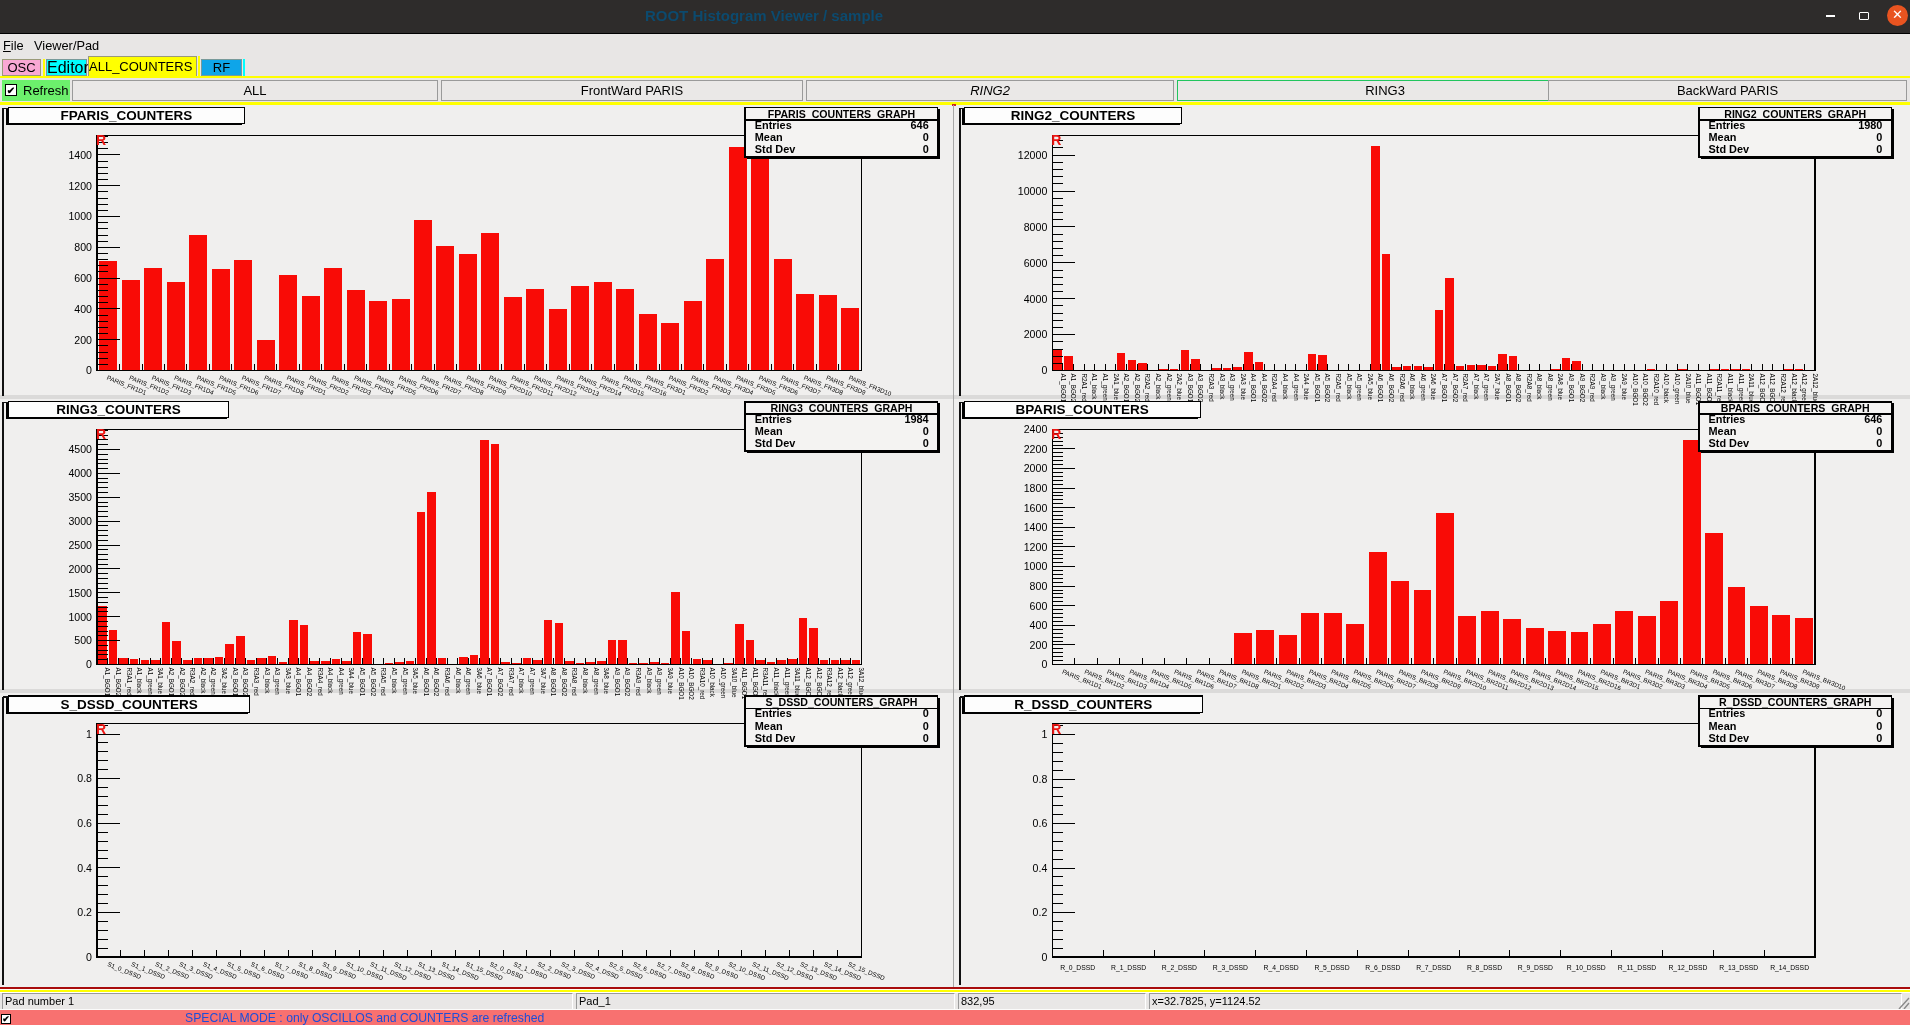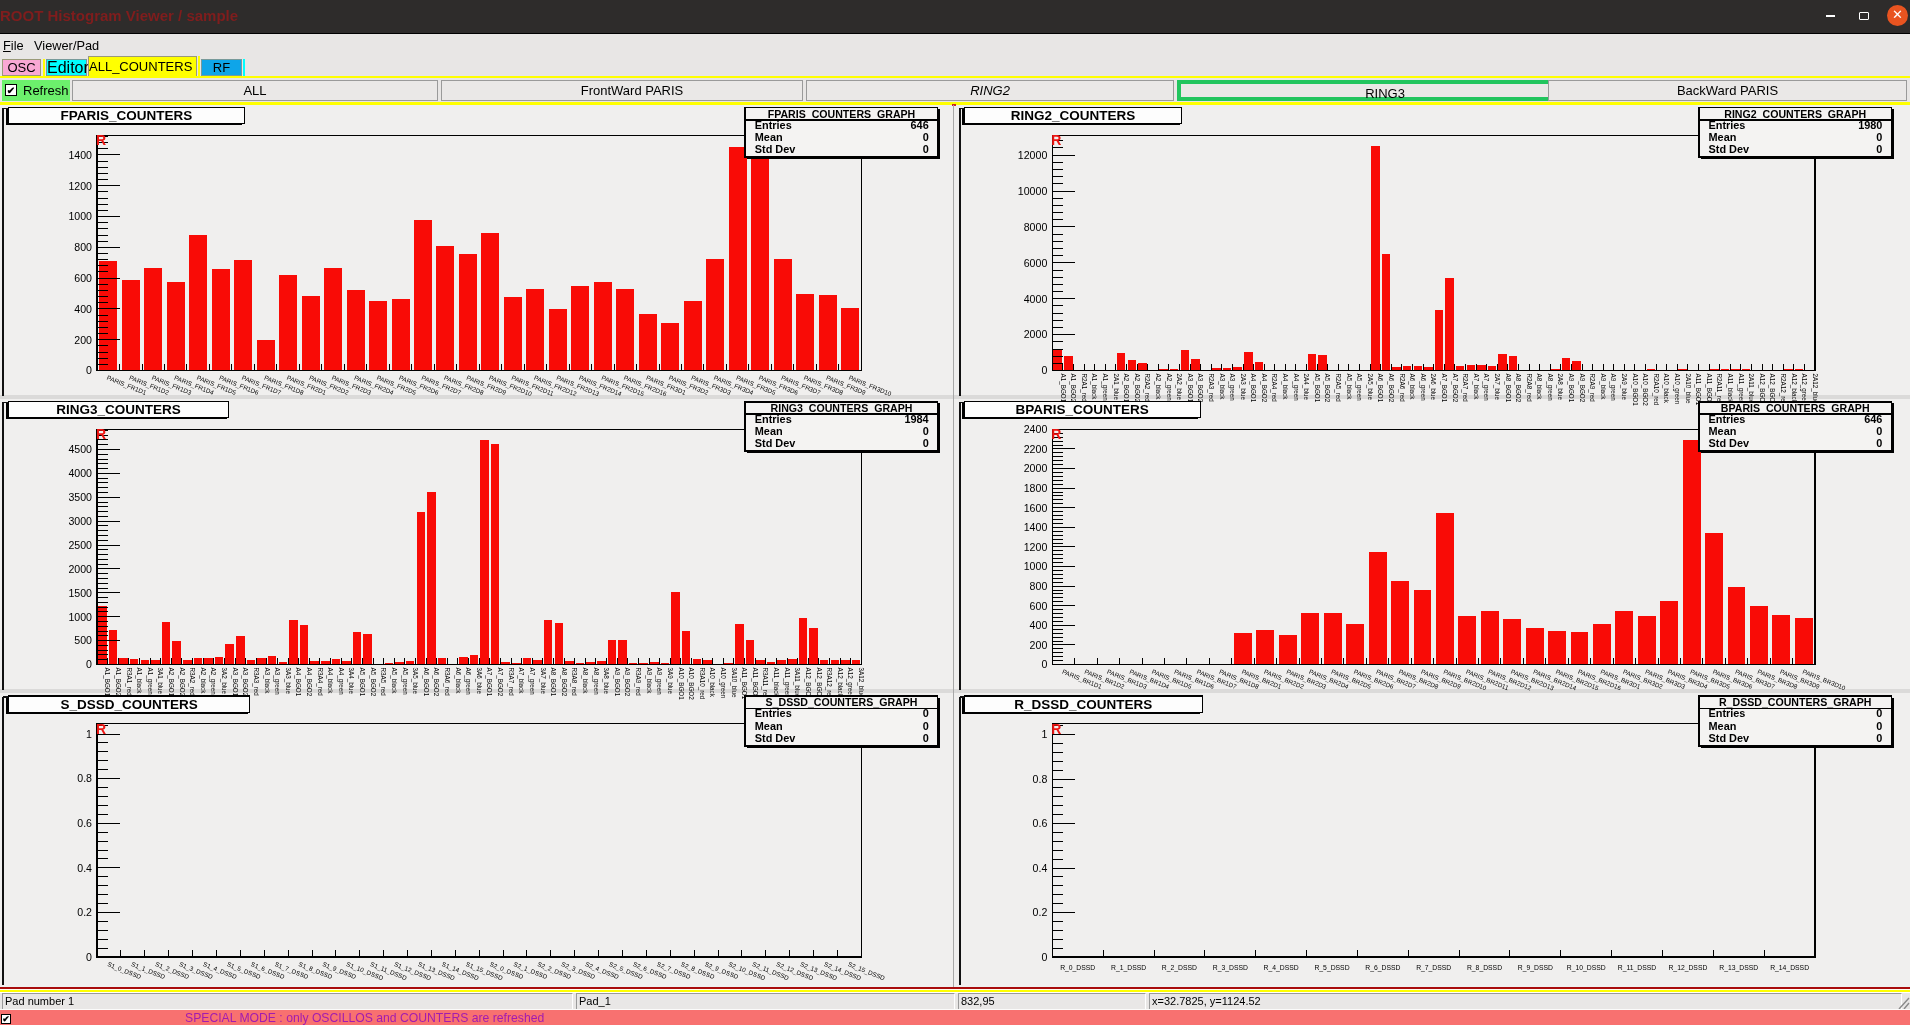--- a/index.html
+++ b/index.html
@@ -1,21 +1,21 @@
 <!DOCTYPE html>
 <html><head><meta charset="utf-8"><style>
 * { margin:0; padding:0; box-sizing:border-box; }
 body { width:1910px; height:1025px; overflow:hidden; position:relative;
        font-family:"Liberation Sans", sans-serif; background:#e7e5e3; }
 .abs { position:absolute; }
 </style></head>
 <body>
 
 <div class="abs" style="left:0;top:0;width:1910px;height:33px;background:#2e2c2b;"></div>
-<div class="abs" style="left:0;top:0;width:1528px;height:33px;color:#7f1d1d;font-weight:bold;font-size:15px;text-align:left;line-height:32px;">ROOT Histogram Viewer / sample</div>
+<div class="abs" style="left:0;top:0;width:1528px;height:33px;color:#0c4a6e;font-weight:bold;font-size:15px;text-align:center;line-height:32px;">ROOT Histogram Viewer / sample</div>
 <div class="abs" style="left:1826px;top:15px;width:9px;height:2px;background:#fff;"></div>
 <div class="abs" style="left:1859px;top:11.5px;width:10px;height:8px;border:1.5px solid #fff;border-radius:1px;"></div>
 <div class="abs" style="left:1887px;top:5px;width:21px;height:21px;border-radius:50%;background:#e95420;color:#fff;font-size:13px;text-align:center;line-height:20px;">✕</div>
 <div class="abs" style="left:0;top:33px;width:1910px;height:1.2px;background:#000;"></div>
 
 <div class="abs" style="left:0;top:34px;width:1910px;height:22px;background:#e8e6e5;"></div>
 <div class="abs" style="left:3px;top:37.5px;font-size:12.8px;"><span style="text-decoration:underline;">F</span>ile</div>
 <div class="abs" style="left:34px;top:37.5px;font-size:12.8px;">Viewer/Pad</div>
 
 <div class="abs" style="left:0;top:56px;width:1910px;height:22px;background:#e8e6e5;"></div>
@@ -29,21 +29,21 @@
 
 <div class="abs" style="left:0;top:76px;width:1910px;height:2px;background:#ffff00;"></div>
 
 <div class="abs" style="left:0;top:78px;width:1910px;height:24px;background:#e8e6e5;"></div>
 <div class="abs" style="left:2px;top:79.5px;width:68px;height:21px;background:#6cf06c;"></div>
 <div class="abs" style="left:5px;top:83.5px;width:12px;height:12px;background:#fff;border:1.4px solid #000;font-size:10px;line-height:11px;text-align:center;font-weight:bold;">✔</div>
 <div class="abs" style="left:23px;top:82.5px;font-size:13px;">Refresh</div>
 <div class="abs" style="left:72px;top:79.5px;width:366px;height:21px;background:#eae8e7;border:1px solid #9a9a9a;font-size:13px;text-align:center;line-height:19px;">ALL</div>
 <div class="abs" style="left:441px;top:79.5px;width:362px;height:21px;background:#eae8e7;border:1px solid #9a9a9a;font-size:13px;text-align:center;line-height:19px;padding-left:20px;">FrontWard PARIS</div>
 <div class="abs" style="left:806px;top:79.5px;width:368px;height:21px;background:#eae8e7;border:1px solid #9a9a9a;font-size:13px;text-align:center;line-height:19px;font-style:italic;">RING2</div>
-<div class="abs" style="left:1177px;top:79.5px;width:416px;height:21px;background:#eae8e7;border:4px solid #22c55e;font-size:13px;text-align:center;line-height:19px;">RING3</div>
+<div class="abs" style="left:1177px;top:79.5px;width:416px;height:21px;background:#eae8e7;border:1px solid #22c55e;font-size:13px;text-align:center;line-height:19px;">RING3</div>
 <div class="abs" style="left:1548px;top:79.5px;width:359px;height:21px;background:#eae8e7;border:1px solid #9a9a9a;font-size:13px;text-align:center;line-height:19px;">BackWard PARIS</div>
 
 <div class="abs" style="left:0;top:102px;width:1910px;height:2.6px;background:#ffff00;"></div>
 
 <div class="abs" style="left:0;top:104.5px;width:1910px;height:883px;background:#f0efee;"></div>
 <svg class="abs" style="left:0;top:0;" width="1910" height="1025" viewBox="0 0 1910 1025">
 <g shape-rendering="crispEdges">
       <line x1="952" y1="104.8" x2="956" y2="104.8" stroke="#cc2222" stroke-width="1.5"></line>
 <rect x="0" y="689" width="1910" height="4" fill="#dbdad9"></rect>
 <rect x="0" y="394.5" width="1910" height="4" fill="#dbdad9"></rect>
@@ -1189,14 +1189,14 @@
 <div class="abs" style="left:2px;top:993.4px;width:571px;height:16.4px;background:#e9e7e6;border:1px solid #9a9a9a;border-right-color:#fff;border-bottom-color:#fff;font-size:11px;line-height:15.5px;padding-left:2px;">Pad number 1</div>
 <div class="abs" style="left:576px;top:993.4px;width:379px;height:16.4px;background:#e9e7e6;border:1px solid #9a9a9a;border-right-color:#fff;border-bottom-color:#fff;font-size:11px;line-height:15.5px;padding-left:2px;">Pad_1</div>
 <div class="abs" style="left:958px;top:993.4px;width:188px;height:33px;background:#e9e7e6;border:1px solid #9a9a9a;border-right-color:#fff;border-bottom-color:#fff;font-size:11px;line-height:15.5px;padding-left:2px;">832,95</div>
 <div class="abs" style="left:1149px;top:993.4px;width:753px;height:16.4px;background:#e9e7e6;border:1px solid #9a9a9a;border-right-color:#fff;border-bottom-color:#fff;font-size:11px;line-height:15.5px;padding-left:2px;">x=32.7825, y=1124.52</div>
 <svg class="abs" style="left:1896px;top:997px;" width="14" height="13">
     <path d="M13 1 L3 12 M13 6 L8 12" stroke="#8a8a8a" stroke-width="1.4" fill="none"></path>
   </svg>
 <div class="abs" style="left:0;top:1009.4px;width:1910px;height:1px;background:#fbfbfa;"></div>
 
 <div class="abs" style="left:0;top:1010.4px;width:1910px;height:14.6px;background:#f87170;"></div>
-<div class="abs" style="left:185px;top:1011px;font-size:12.2px;color:#a21caf;">SPECIAL MODE : only OSCILLOS and COUNTERS are refreshed</div>
+<div class="abs" style="left:185px;top:1011px;font-size:12.2px;color:#1d4ed8;">SPECIAL MODE : only OSCILLOS and COUNTERS are refreshed</div>
 <div class="abs" style="left:1px;top:1014px;width:10px;height:10px;background:#fff;border:1.4px solid #000;font-size:9px;line-height:9px;text-align:center;font-weight:bold;">✔</div>
 
 </body></html>

